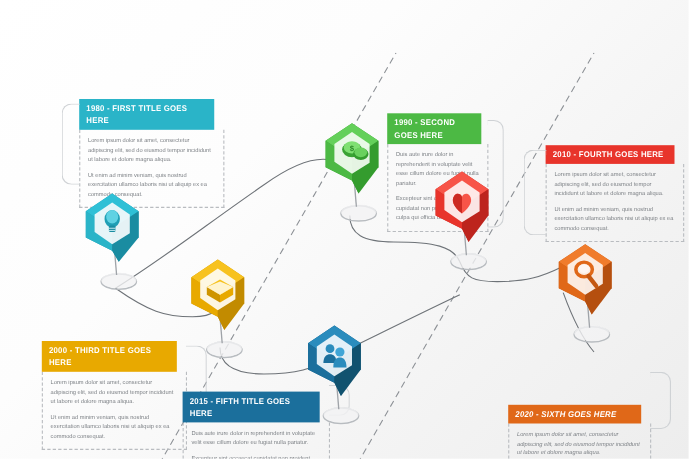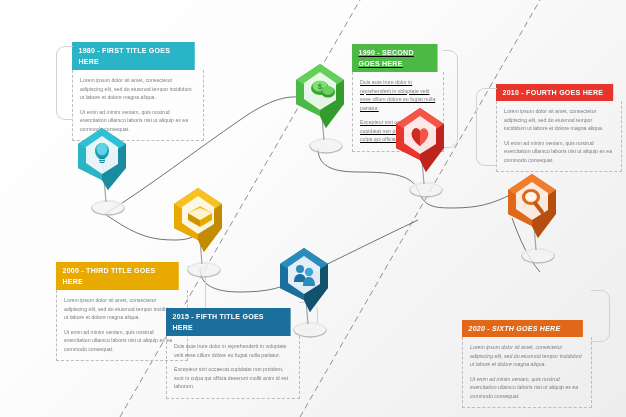--- a/index.html
+++ b/index.html
@@ -2,21 +2,21 @@
 <html><head>
 <meta charset="utf-8">
 <style>
   html,body{margin:0;padding:0;}
   body{
     width:626px;height:417px;overflow:hidden;
     font-family:"Liberation Sans",sans-serif;
     background:linear-gradient(135deg,#ffffff 0%,#fdfdfd 35%,#f4f4f4 70%,#ededed 100%);
     position:relative;
   }
-  #stage{position:absolute;inset:0;}
+  #stage{position:absolute;inset:0;margin-top:48px;}
   .layer{position:absolute;inset:0;}
   #bg-lines{z-index:1;}
   #wires{z-index:2;}
   #cards{z-index:5;}
   #pins{z-index:6;}
 
   
   .card{position:absolute;width:132px;}
   .card-title{
     font-size:7.6px;font-weight:bold;color:#ffffff;
@@ -73,31 +73,31 @@
 
     <div class="card" style="left:72px;top:42px;">
       <div class="card-title" style="background:#2ab4c8;">1980 - FIRST TITLE GOES HERE</div>
       <div class="card-body">
         <p>Lorem ipsum dolor sit amet, consectetur adipiscing elit, sed do eiusmod tempor incididunt ut labore et dolore magna aliqua.</p>
         <p>Ut enim ad minim veniam, quis nostrud exercitation ullamco laboris nisi ut aliquip ex ea commodo consequat.</p>
       </div>
       <div class="stub stub-l" style="left:-16px;top:4px;width:16px;height:72px;"></div>
     </div>
 
-    <div class="card" style="left:352px;top:44px;width:92px;text-decoration:underline;">
+    <div class="card" style="left:352px;top:55px;width:92px;">
       <div class="card-title" style="background:#4cb944;">1990 - SECOND
 GOES HERE</div>
       <div class="card-body">
         <p>Duis aute irure dolor in reprehenderit in voluptate velit esse cillum dolore eu fugiat nulla pariatur.</p>
         <p>Excepteur sint occaecat cupidatat non proident, sunt in culpa qui officia deserunt mollit.</p>
       </div>
       <div class="stub stub-r" style="right:-14px;top:6px;width:14px;height:96px;"></div>
     </div>
 
-    <div class="card" style="left:56px;top:262px;">
+    <div class="card" style="left:38px;top:262px;">
       <div class="card-title" style="background:#e8a900;">2000 - THIRD TITLE GOES HERE</div>
       <div class="card-body">
         <p>Lorem ipsum dolor sit amet, consectetur adipiscing elit, sed do eiusmod tempor incididunt ut labore et dolore magna aliqua.</p>
         <p>Ut enim ad minim veniam, quis nostrud exercitation ullamco laboris nisi ut aliquip ex ea commodo consequat.</p>
       </div>
       <div class="stub stub-r" style="right:-18px;top:4px;width:18px;height:68px;"></div>
     </div>
 
     <div class="card" style="left:496px;top:84px;width:126px;">
       <div class="card-title" style="background:#e8342b;">2010 - FOURTH GOES HERE</div>

